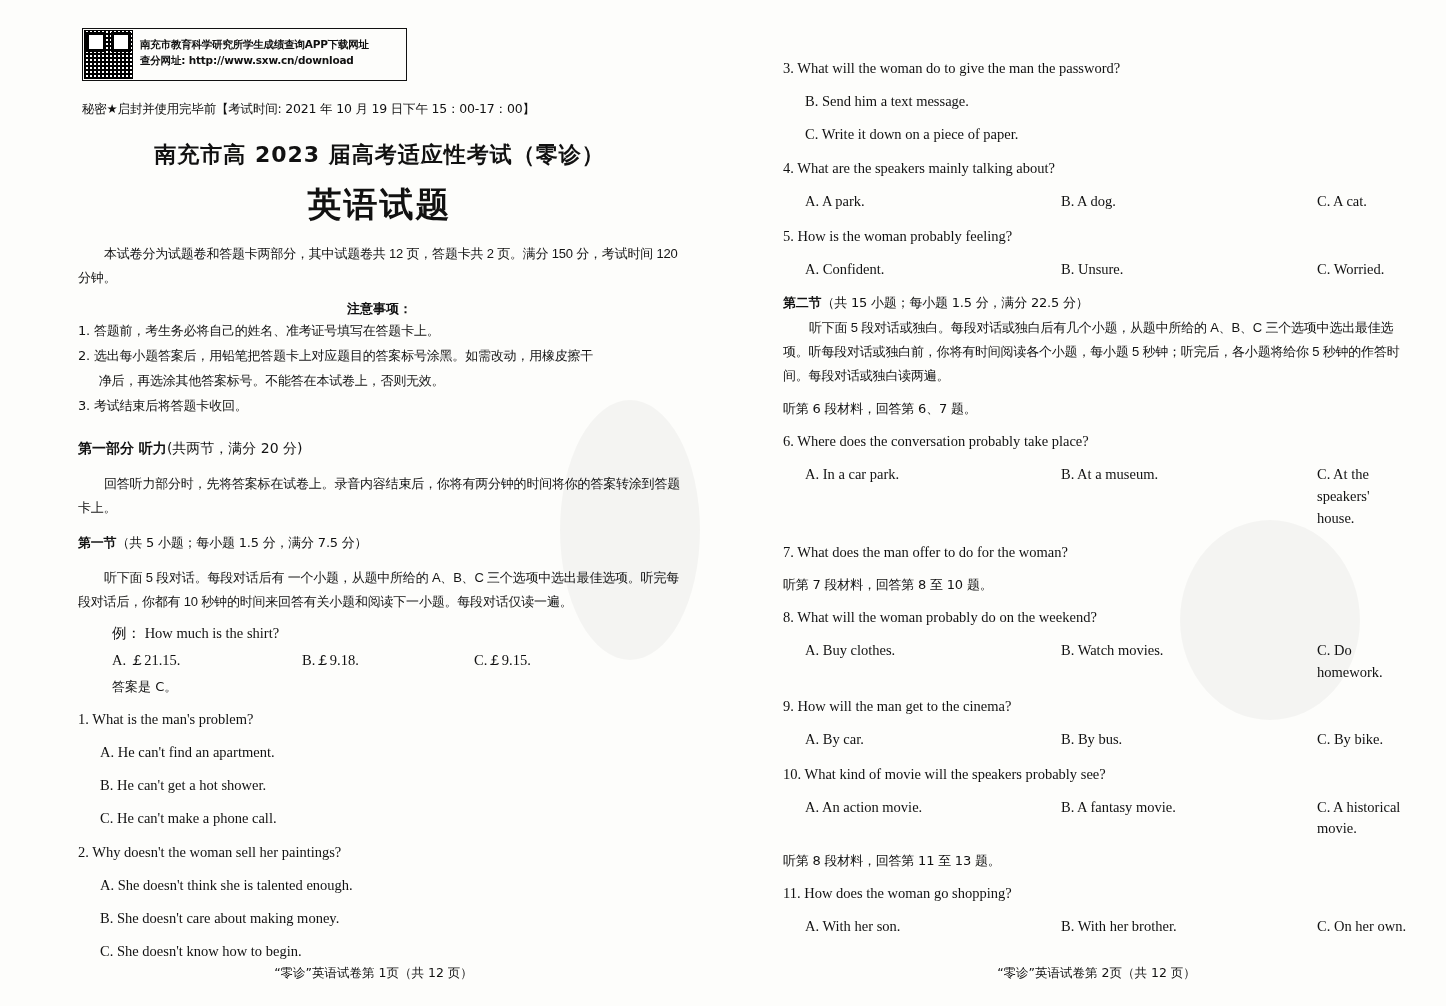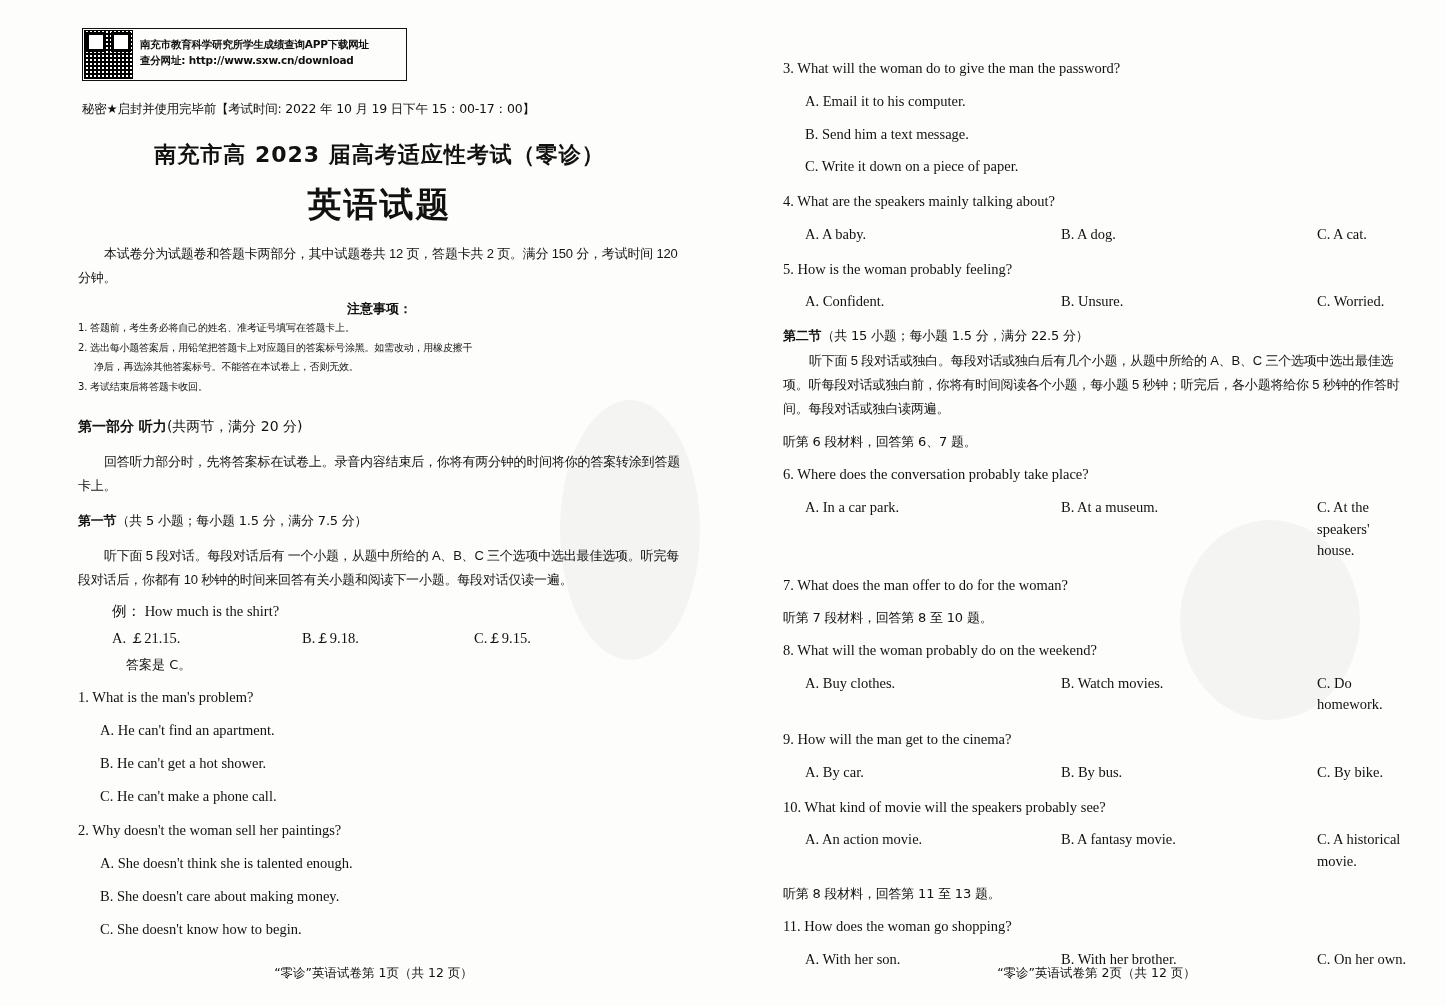--- a/index.html
+++ b/index.html
@@ -125,21 +125,21 @@
   .notice-title {
     font-family: "DejaVu Sans", sans-serif;
     font-weight: bold;
     font-size: 13px;
     color: #111;
     margin: 10px 0 0 0;
     text-align: center;
   }
   .notice-item {
     font-family: "DejaVu Sans", sans-serif;
-    font-size: 10px;
+    font-size: 13px;
     line-height: 1.85;
     color: #141414;
     margin: 1px 0 0 0;
     letter-spacing: -0.2px;
   }
   .notice-item .cont { display: block; text-indent: 1.6em; }
 
   .part-head {
     font-family: "DejaVu Sans", sans-serif;
     font-size: 14px;
@@ -183,21 +183,21 @@
     color: #111;
     margin: 8px 0 0 34px;
     display: flex;
   }
   .example-opts span:nth-child(1) { width: 190px; }
   .example-opts span:nth-child(2) { width: 172px; }
   .answer-line {
     font-family: "DejaVu Sans", sans-serif;
     font-size: 13px;
     color: #111;
-    margin: 8px 0 0 48px;
+    margin: 8px 0 0 34px;
   }
 
   .opt-row {
     display: flex;
     font-family: "Liberation Serif", serif;
     font-size: 14.5px;
     color: #111;
     margin: 11px 0 0 22px;
     line-height: 1.5;
   }
@@ -242,21 +242,21 @@
     <div class="col col-left">
 
       <div class="qr-box">
         <div class="qr-img"></div>
         <div class="qr-text">
           <div>南充市教育科学研究所学生成绩查询APP下载网址</div>
           <div>查分网址: http://www.sxw.cn/download</div>
         </div>
       </div>
 
-      <div class="secret-line">秘密★启封并使用完毕前【考试时间: 2022 年 10 月 19 日下午 15：00-17：00】</div>
+      <div class="secret-line">秘密★启封并使用完毕前【考试时间: 2021 年 10 月 19 日下午 15：00-17：00】</div>
 
       <div class="doc-title">南充市高 2023 届高考适应性考试（零诊）</div>
       <div class="doc-subtitle">英语试题</div>
 
       <div class="body-text indent2">本试卷分为试题卷和答题卡两部分，其中试题卷共 12 页，答题卡共 2 页。满分 150 分，考试时间 120 分钟。</div>
 
       <div class="notice-title">注意事项：</div>
       <div class="notice-item">1. 答题前，考生务必将自己的姓名、准考证号填写在答题卡上。</div>
       <div class="notice-item">2. 选出每小题答案后，用铅笔把答题卡上对应题目的答案标号涂黑。如需改动，用橡皮擦干</div>
       <div class="notice-item">
@@ -307,30 +307,29 @@
     </div>
 
     <div class="divider"></div>
 
     <div class="col col-right">
 
       <div class="q" style="margin-top:0">
         <span>3.</span>
         <span>What will the woman do to give the man the password?</span>
       </div>
-      <div class="q-sub">A. Email it to his computer.</div>
       <div class="q-sub">B. Send him a text message.</div>
       <div class="q-sub">C. Write it down on a piece of paper.</div>
 
       <div class="q">
         <span>4.</span>
         <span>What are the speakers mainly talking about?</span>
       </div>
       <div class="opt-row">
-        <span class="o1">A. A baby.</span>
+        <span class="o1">A. A park.</span>
         <span class="o2">B. A dog.</span>
         <span class="o3">C. A cat.</span>
       </div>
 
       <div class="q">
         <span>5.</span>
         <span>How is the woman probably feeling?</span>
       </div>
       <div class="opt-row">
         <span class="o1">A. Confident.</span>

